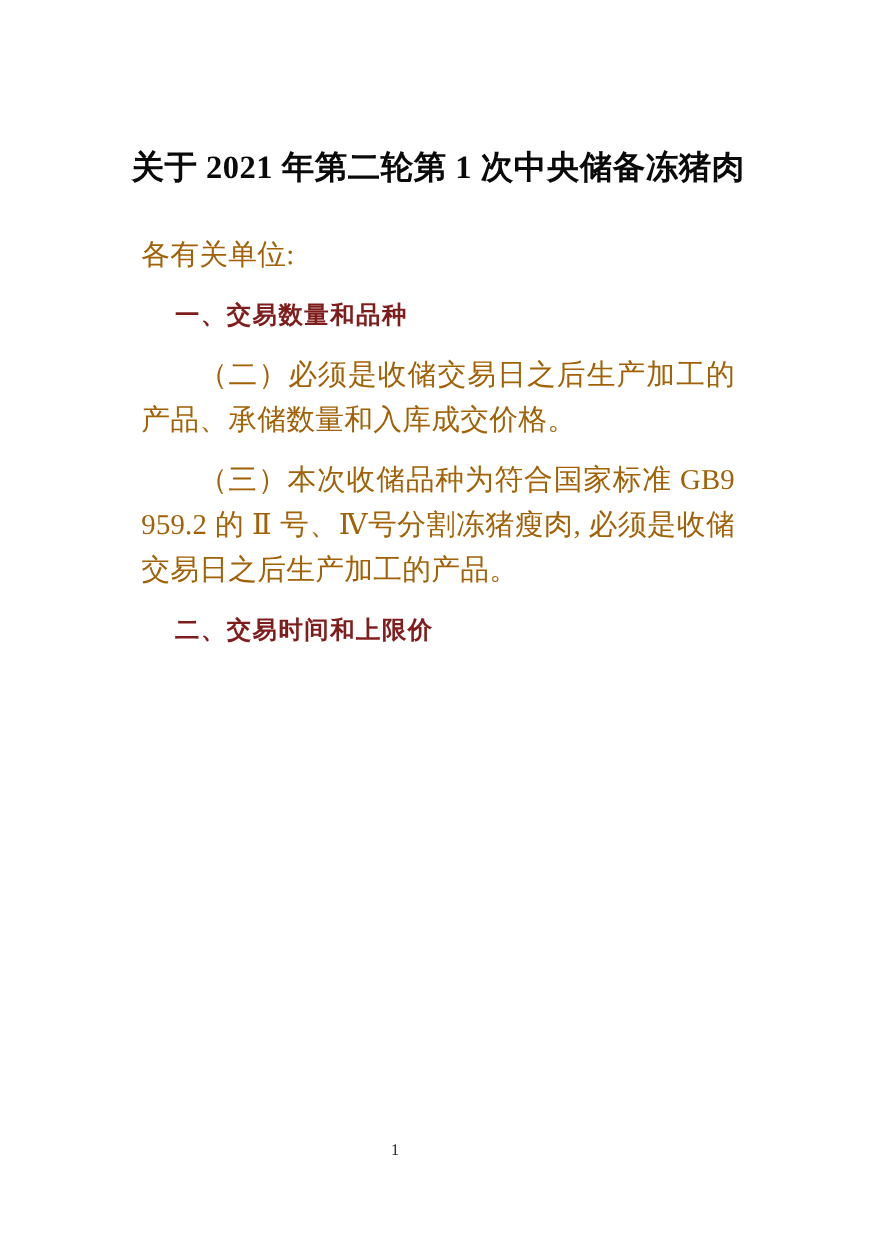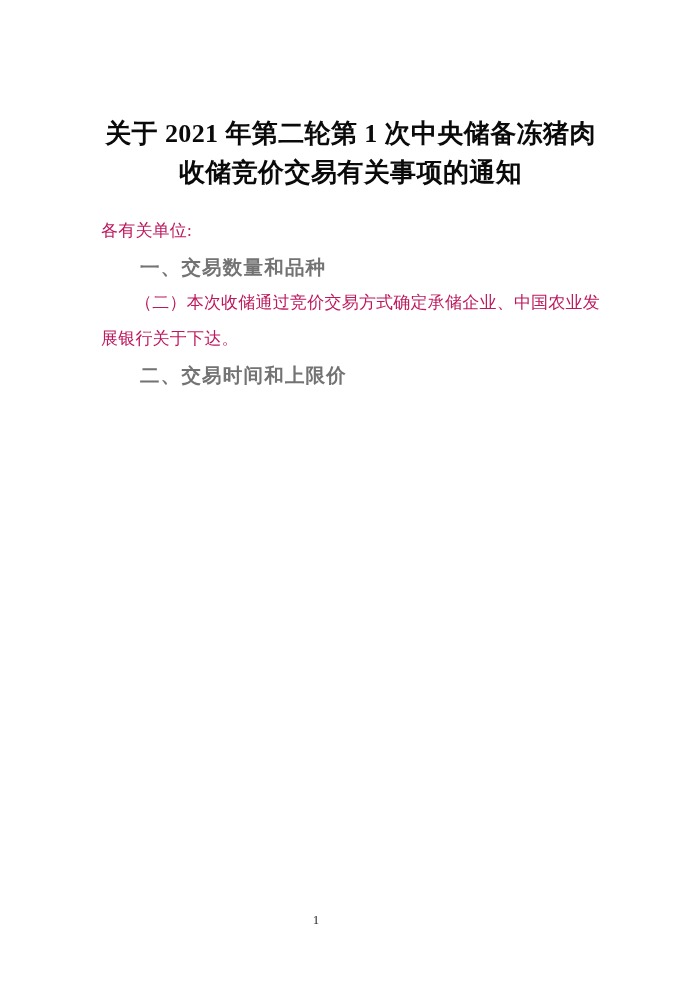--- a/index.html
+++ b/index.html
@@ -38,28 +38,28 @@
   .title-line {
     display: block;
     white-space: nowrap;
   }
   .title-line + .title-line {
     margin-top: -1px;
   }
 
   
   .para {
-    font-size: 17px;
+    font-size: 23px;
     line-height: 36px;
     text-align: justify;
     text-justify: inter-character;
     text-align-last: left;
     letter-spacing: 0.2px;
-    margin: 0;
-    color: #be185d;
+    margin: 12px;
+    color: #a16207;
     word-break: break-all;
   }
   .para.indent {
     text-indent: 2em;
   }
   .para.noindent {
     text-indent: 0;
   }
 
   
@@ -67,21 +67,21 @@
 
   
   .section-heading {
     font-family: "Liberation Sans", "DejaVu Sans", sans-serif;
     font-weight: bold;
     font-size: 19.5px;
     line-height: 36px;
     text-indent: 2em;
     letter-spacing: 1.2px;
     margin: 0;
-    color: #737373;
+    color: #7f1d1d;
   }
 
   .bold-inline {
     font-weight: bold;
   }
 
   
   .page-number {
     position: absolute;
     left: 0;
@@ -95,33 +95,33 @@
 </style>
 </head>
 <body>
 
 <div class="page">
 
   <div class="doc-body">
 
     <h1 class="doc-title">
       <span class="title-line">关于 2021 年第二轮第 1 次中央储备冻猪肉</span>
-      <span class="title-line">收储竞价交易有关事项的通知</span>
     </h1>
 
     <div class="gap-salutation"></div>
 
     <p class="para noindent">各有关单位:</p>
 
 
     <p class="section-heading">一、交易数量和品种</p>
 
 
-    <p class="para indent">（二）本次收储通过竞价交易方式确定承储企业、中国农业发展银行关于下达。</p>
+    <p class="para indent">（二）必须是收储交易日之后生产加工的产品、承储数量和入库成交价格。</p>
 
+    <p class="para indent">（三）本次收储品种为符合国家标准 GB9959.2 的 Ⅱ 号、Ⅳ号分割冻猪瘦肉, 必须是收储交易日之后生产加工的产品。</p>
 
 
     <p class="section-heading">二、交易时间和上限价</p>
 
   </div>
 
   <div class="page-number">1</div>
 
 </div>
 

